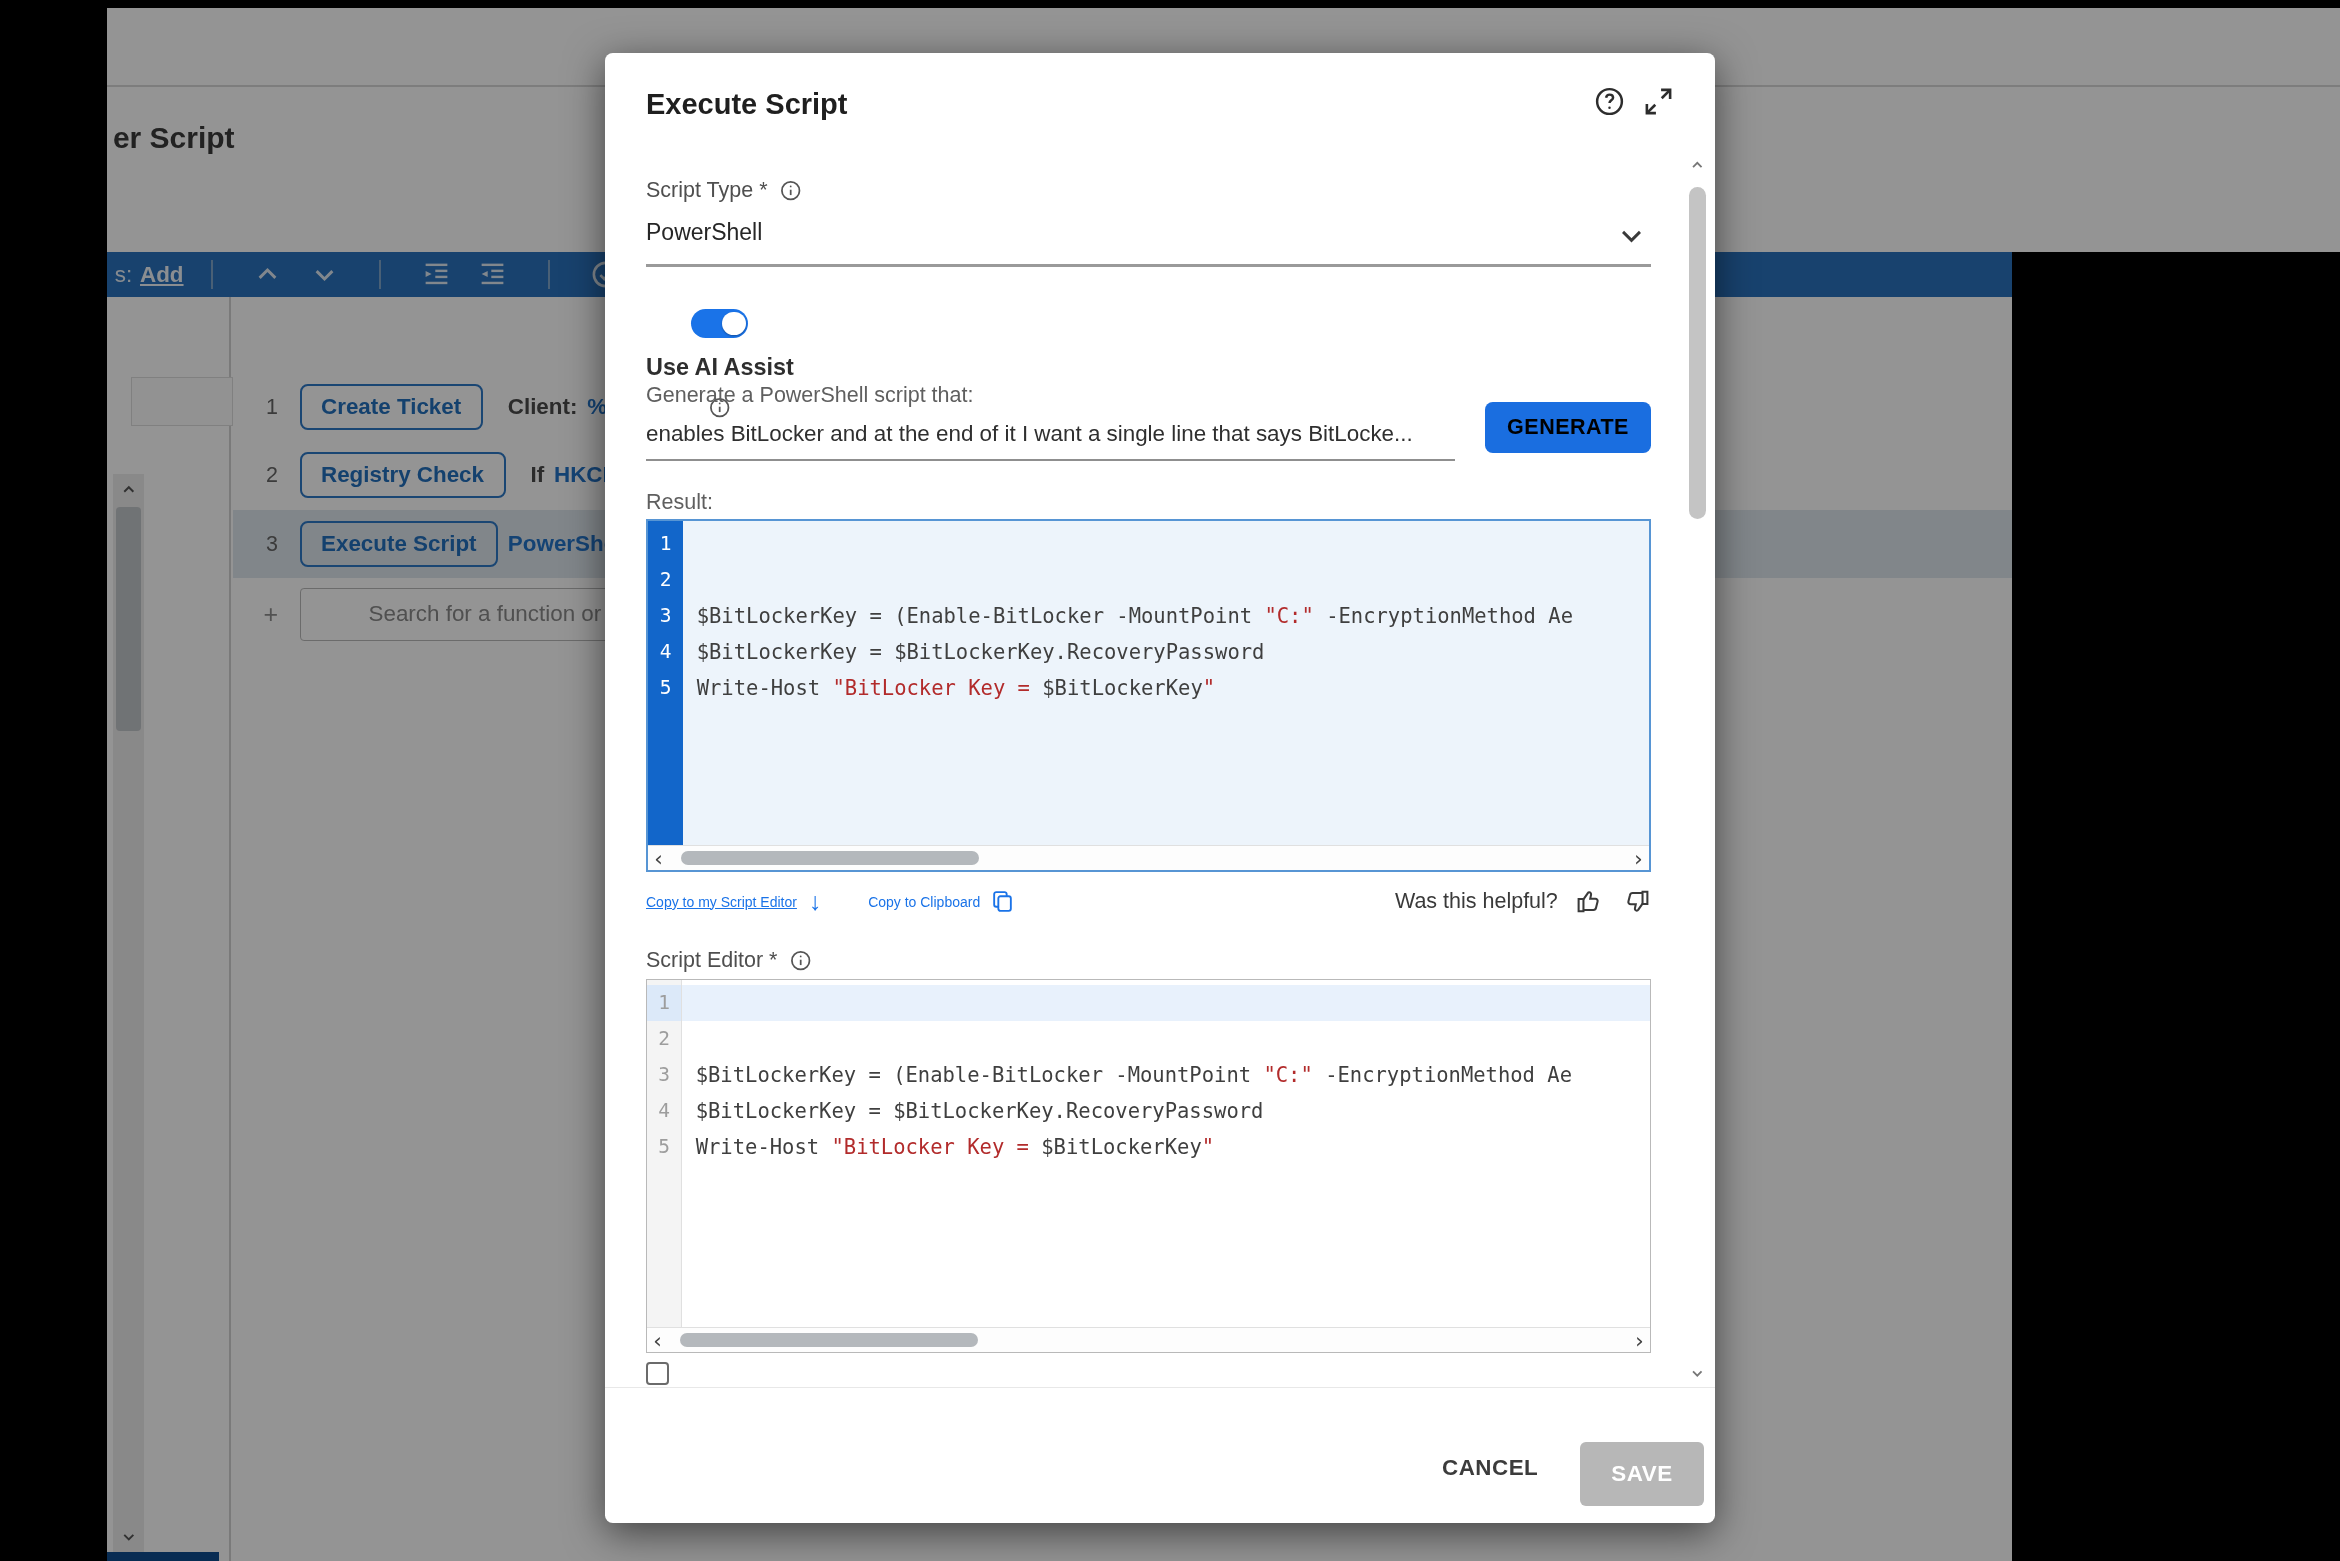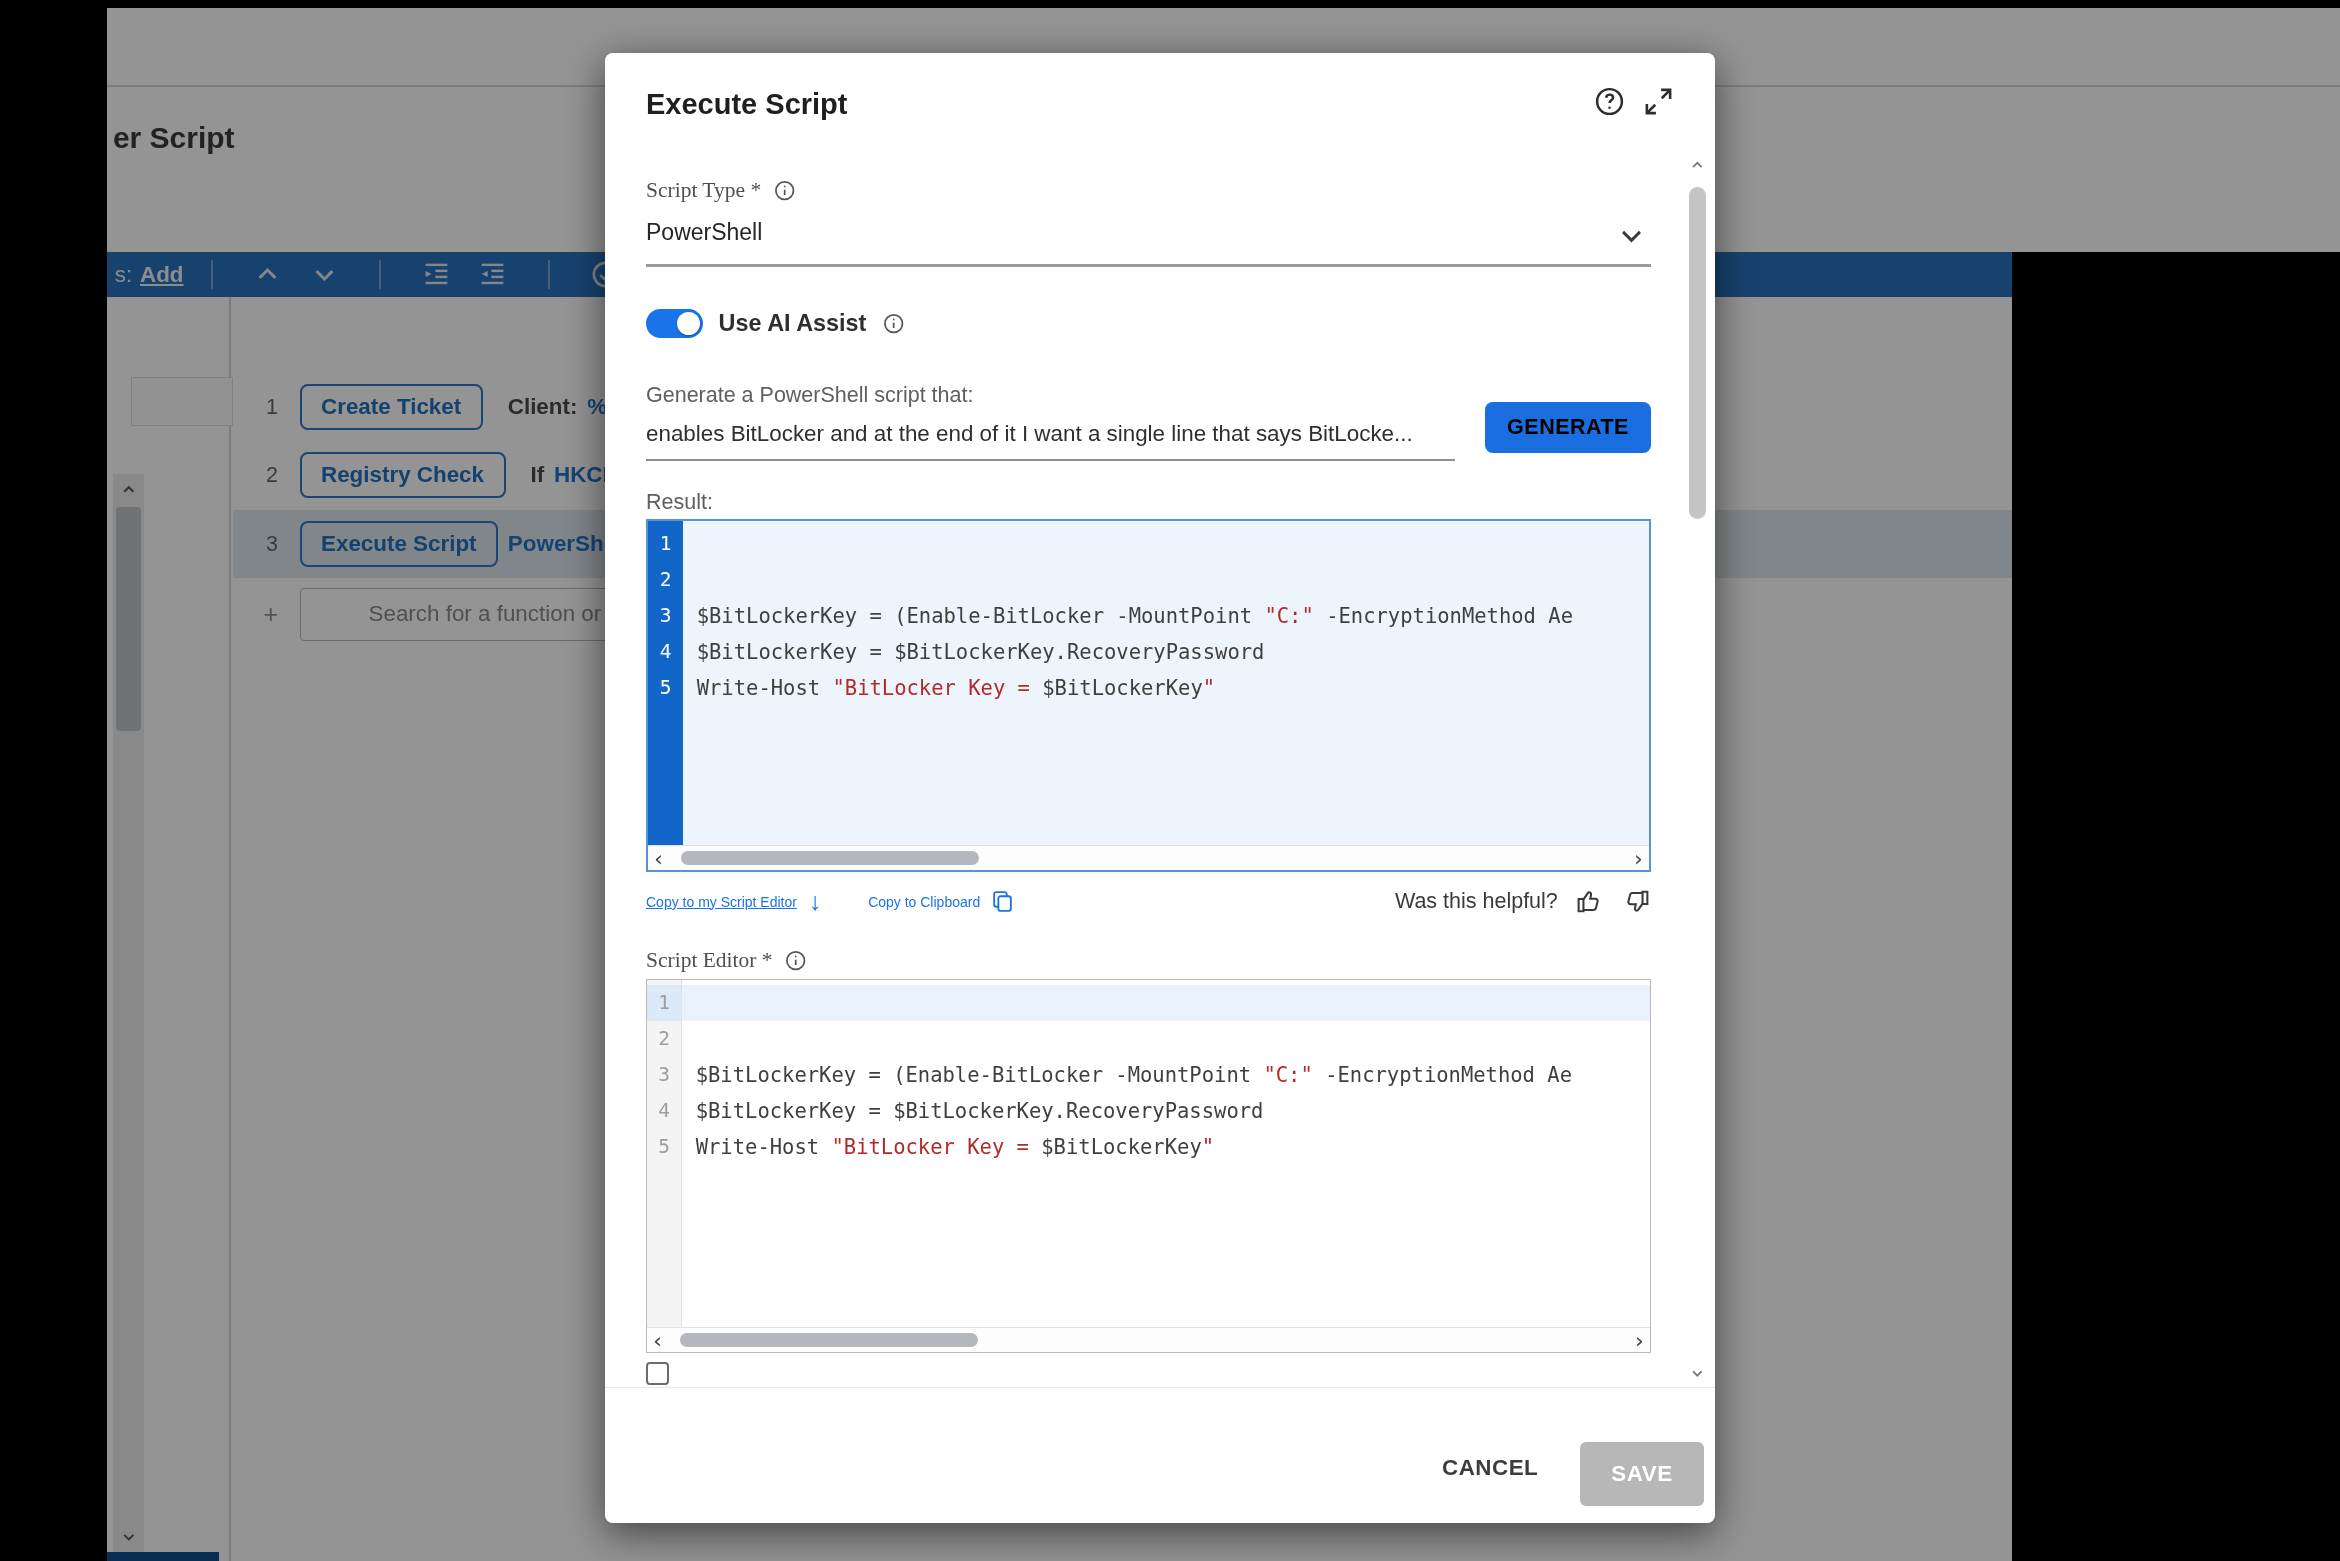--- a/index.html
+++ b/index.html
@@ -46,28 +46,28 @@
   .modal { position:absolute; left:605px; top:53px; width:1110px; height:1470px; background:#fff; border-radius:7.8px; box-shadow:0 9.8px 39px rgba(0,0,0,0.55); font-size:21.5px; color:#333; }
   .modal-title { position:absolute; left:41px; top:35px; font-size:29px; font-weight:bold; color:#1f1f1f; }
   .m-icon { position:absolute; top:31px; width:35px; height:35px; display:flex; align-items:center; justify-content:center; color:#2d2d2d; cursor:pointer; }
   .m-icon.help { left:987px; } .m-icon.expand { left:1036px; }
 
   .m-vscroll { position:absolute; right:5.9px; top:101px; width:23.4px; height:1231px; }
   .m-vscroll .arr { position:absolute; left:0; width:23.4px; height:23.4px; display:flex; align-items:center; justify-content:center; color:#777; }
   .m-vscroll .arr.up { top:0; } .m-vscroll .arr.dn { bottom:0; }
   .m-vscroll .thumb { position:absolute; left:2.9px; top:33px; width:17.6px; height:332px; background:#c4c4c4; border-radius:8.8px; }
 
-  .f-label { position:absolute; left:41px; display:flex; align-items:center; gap:11.7px; color:#4f4f4f; font-size:21.5px;font-family:Liberation Serif, serif; }
+  .f-label { position:absolute; left:41px; display:flex; align-items:center; gap:11.7px; color:#4f4f4f; font-size:21.5px; }
   .info-ic { width:23.4px; height:23.4px; color:#555; display:inline-flex; cursor:pointer; }
 
   .sel-value { position:absolute; left:41px; top:166px; font-size:23px; color:#262626; }
   .sel-chev { position:absolute; left:1012px; top:168px; width:29px; height:29px; color:#3a3a3a; cursor:pointer; }
   .sel-underline { position:absolute; left:41px; top:211px; width:1005px; height:2.9px; background:#9a9a9a; }
 
-  .toggle-row { position:absolute; left:41px; top:256px; display:flex; align-items:center; gap:15.6px; }
+  .toggle-row { position:absolute; left:41px; top:256px; display:flex; align-items:center; gap:15.6px;flex-direction:column; }
   .toggle { width:57px; height:29px; border-radius:15.6px; background:#1a73e8; position:relative; cursor:pointer; }
   .toggle .knob { position:absolute; right:2.9px; top:2.9px; width:23.4px; height:23.4px; border-radius:50%; background:#fff; box-shadow:0 1px 2px rgba(0,0,0,.3); }
   .toggle-label { font-size:23.4px; color:#2e2e2e; font-weight:bold; }
 
   .gen-label { position:absolute; left:41px; top:330px; color:#5f5f5f; }
   .gen-input { position:absolute; left:41px; top:359px; width:808px; height:43px; border:none; outline:none; font-size:22.4px; color:#2f2f2f; font-family:"Liberation Sans", sans-serif; background:transparent; }
   .gen-underline { position:absolute; left:41px; top:406px; width:809px; height:2px; background:#8f8f8f; }
   .gen-btn { position:absolute; left:880px; top:349px; width:166px; height:51px; background:#1a6ee0; color:#000000; font-weight:bold; font-size:21.5px; letter-spacing:0.5px; border:none; border-radius:7.8px; cursor:pointer; font-family:"Liberation Sans", sans-serif; }
 
   .result-label { position:absolute; left:41px; top:437px; color:#5f5f5f; }

